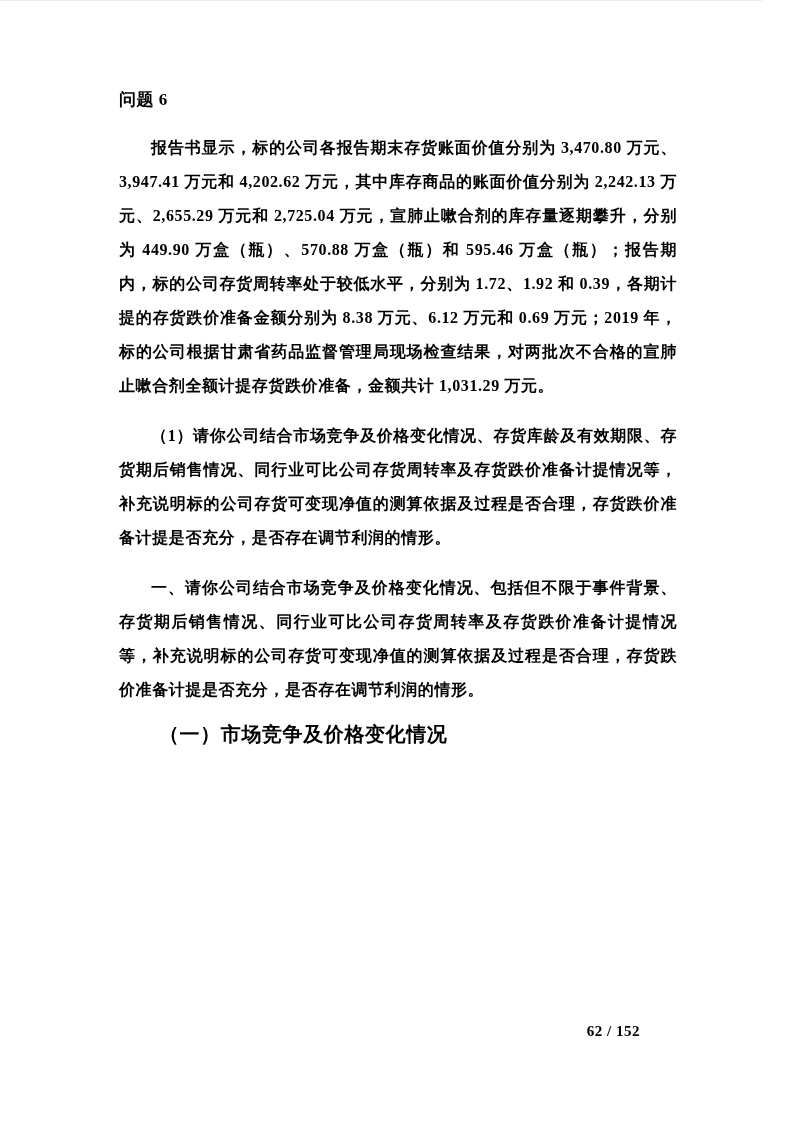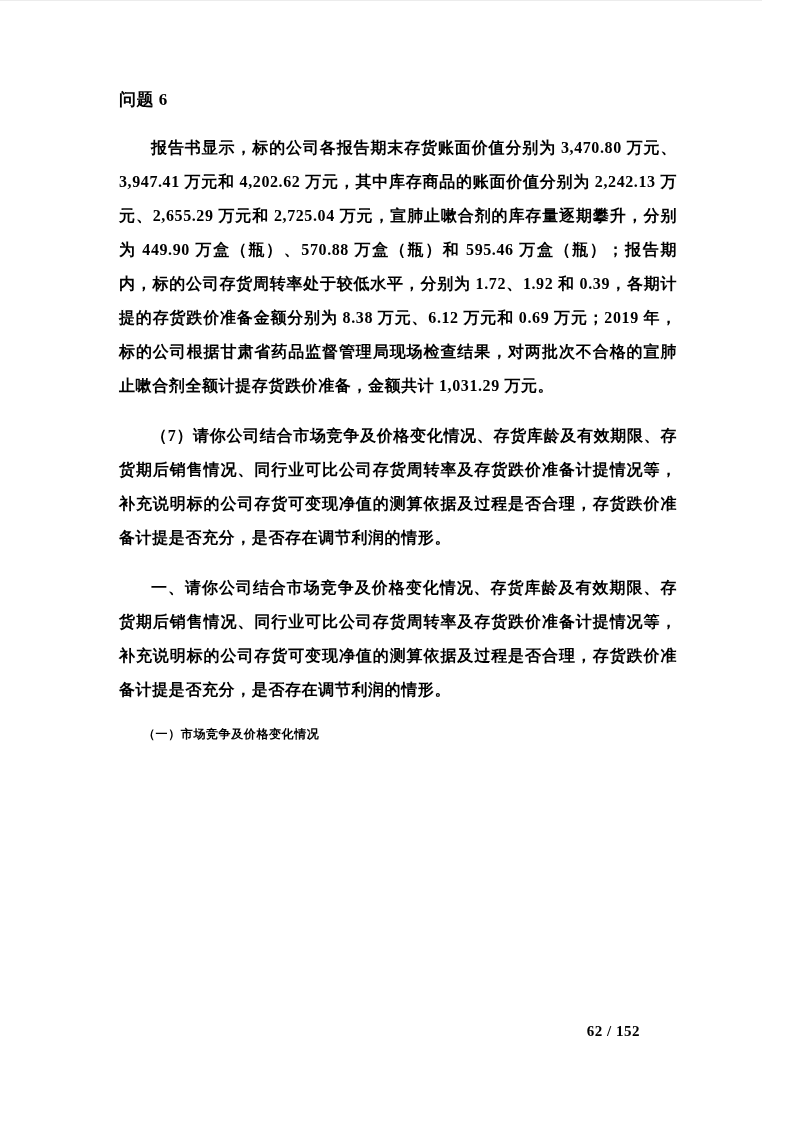--- a/index.html
+++ b/index.html
@@ -36,21 +36,21 @@
     line-height: 34px;
     text-align: justify;
     text-indent: 2em;
     margin: 16px 0 10px 0;
     letter-spacing: 0.6px;
   }
   .bold {
     font-weight: 700;
   }
   .section-heading {
-    font-size: 12px;
+    font-size: 20px;
     font-weight: 700;
     line-height: 34px;
     text-indent: 2em;
     margin: 6px 0 8px 0;
     letter-spacing: 0.6px;
   }
   .subsection {
     font-weight: 400;
     margin: 0;
   }
@@ -66,26 +66,26 @@
 </head>
 <body>
 
 <div class="page">
   <div class="content">
 
     <h1 class="q-heading">问题 6</h1>
 
     <p class="para bold">报告书显示，标的公司各报告期末存货账面价值分别为 3,470.80 万元、3,947.41 万元和 4,202.62 万元，其中库存商品的账面价值分别为 2,242.13 万元、2,655.29 万元和 2,725.04 万元，宣肺止嗽合剂的库存量逐期攀升，分别为 449.90 万盒（瓶）、570.88 万盒（瓶）和 595.46 万盒（瓶）；报告期内，标的公司存货周转率处于较低水平，分别为 1.72、1.92 和 0.39，各期计提的存货跌价准备金额分别为 8.38 万元、6.12 万元和 0.69 万元；2019 年，标的公司根据甘肃省药品监督管理局现场检查结果，对两批次不合格的宣肺止嗽合剂全额计提存货跌价准备，金额共计 1,031.29 万元。</p>
 
-    <p class="para bold">（7）请你公司结合市场竞争及价格变化情况、存货库龄及有效期限、存货期后销售情况、同行业可比公司存货周转率及存货跌价准备计提情况等，补充说明标的公司存货可变现净值的测算依据及过程是否合理，存货跌价准备计提是否充分，是否存在调节利润的情形。</p>
+    <p class="para bold">（1）请你公司结合市场竞争及价格变化情况、存货库龄及有效期限、存货期后销售情况、同行业可比公司存货周转率及存货跌价准备计提情况等，补充说明标的公司存货可变现净值的测算依据及过程是否合理，存货跌价准备计提是否充分，是否存在调节利润的情形。</p>
 
 
 
 
-    <p class="para bold">一、请你公司结合市场竞争及价格变化情况、存货库龄及有效期限、存货期后销售情况、同行业可比公司存货周转率及存货跌价准备计提情况等，补充说明标的公司存货可变现净值的测算依据及过程是否合理，存货跌价准备计提是否充分，是否存在调节利润的情形。</p>
+    <p class="para bold">一、请你公司结合市场竞争及价格变化情况、包括但不限于事件背景、存货期后销售情况、同行业可比公司存货周转率及存货跌价准备计提情况等，补充说明标的公司存货可变现净值的测算依据及过程是否合理，存货跌价准备计提是否充分，是否存在调节利润的情形。</p>
 
     <h2 class="section-heading">（一）市场竞争及价格变化情况</h2>
 
 
   </div>
 
   <div class="page-number">62 / 152</div>
 </div>
 
 </body></html>

